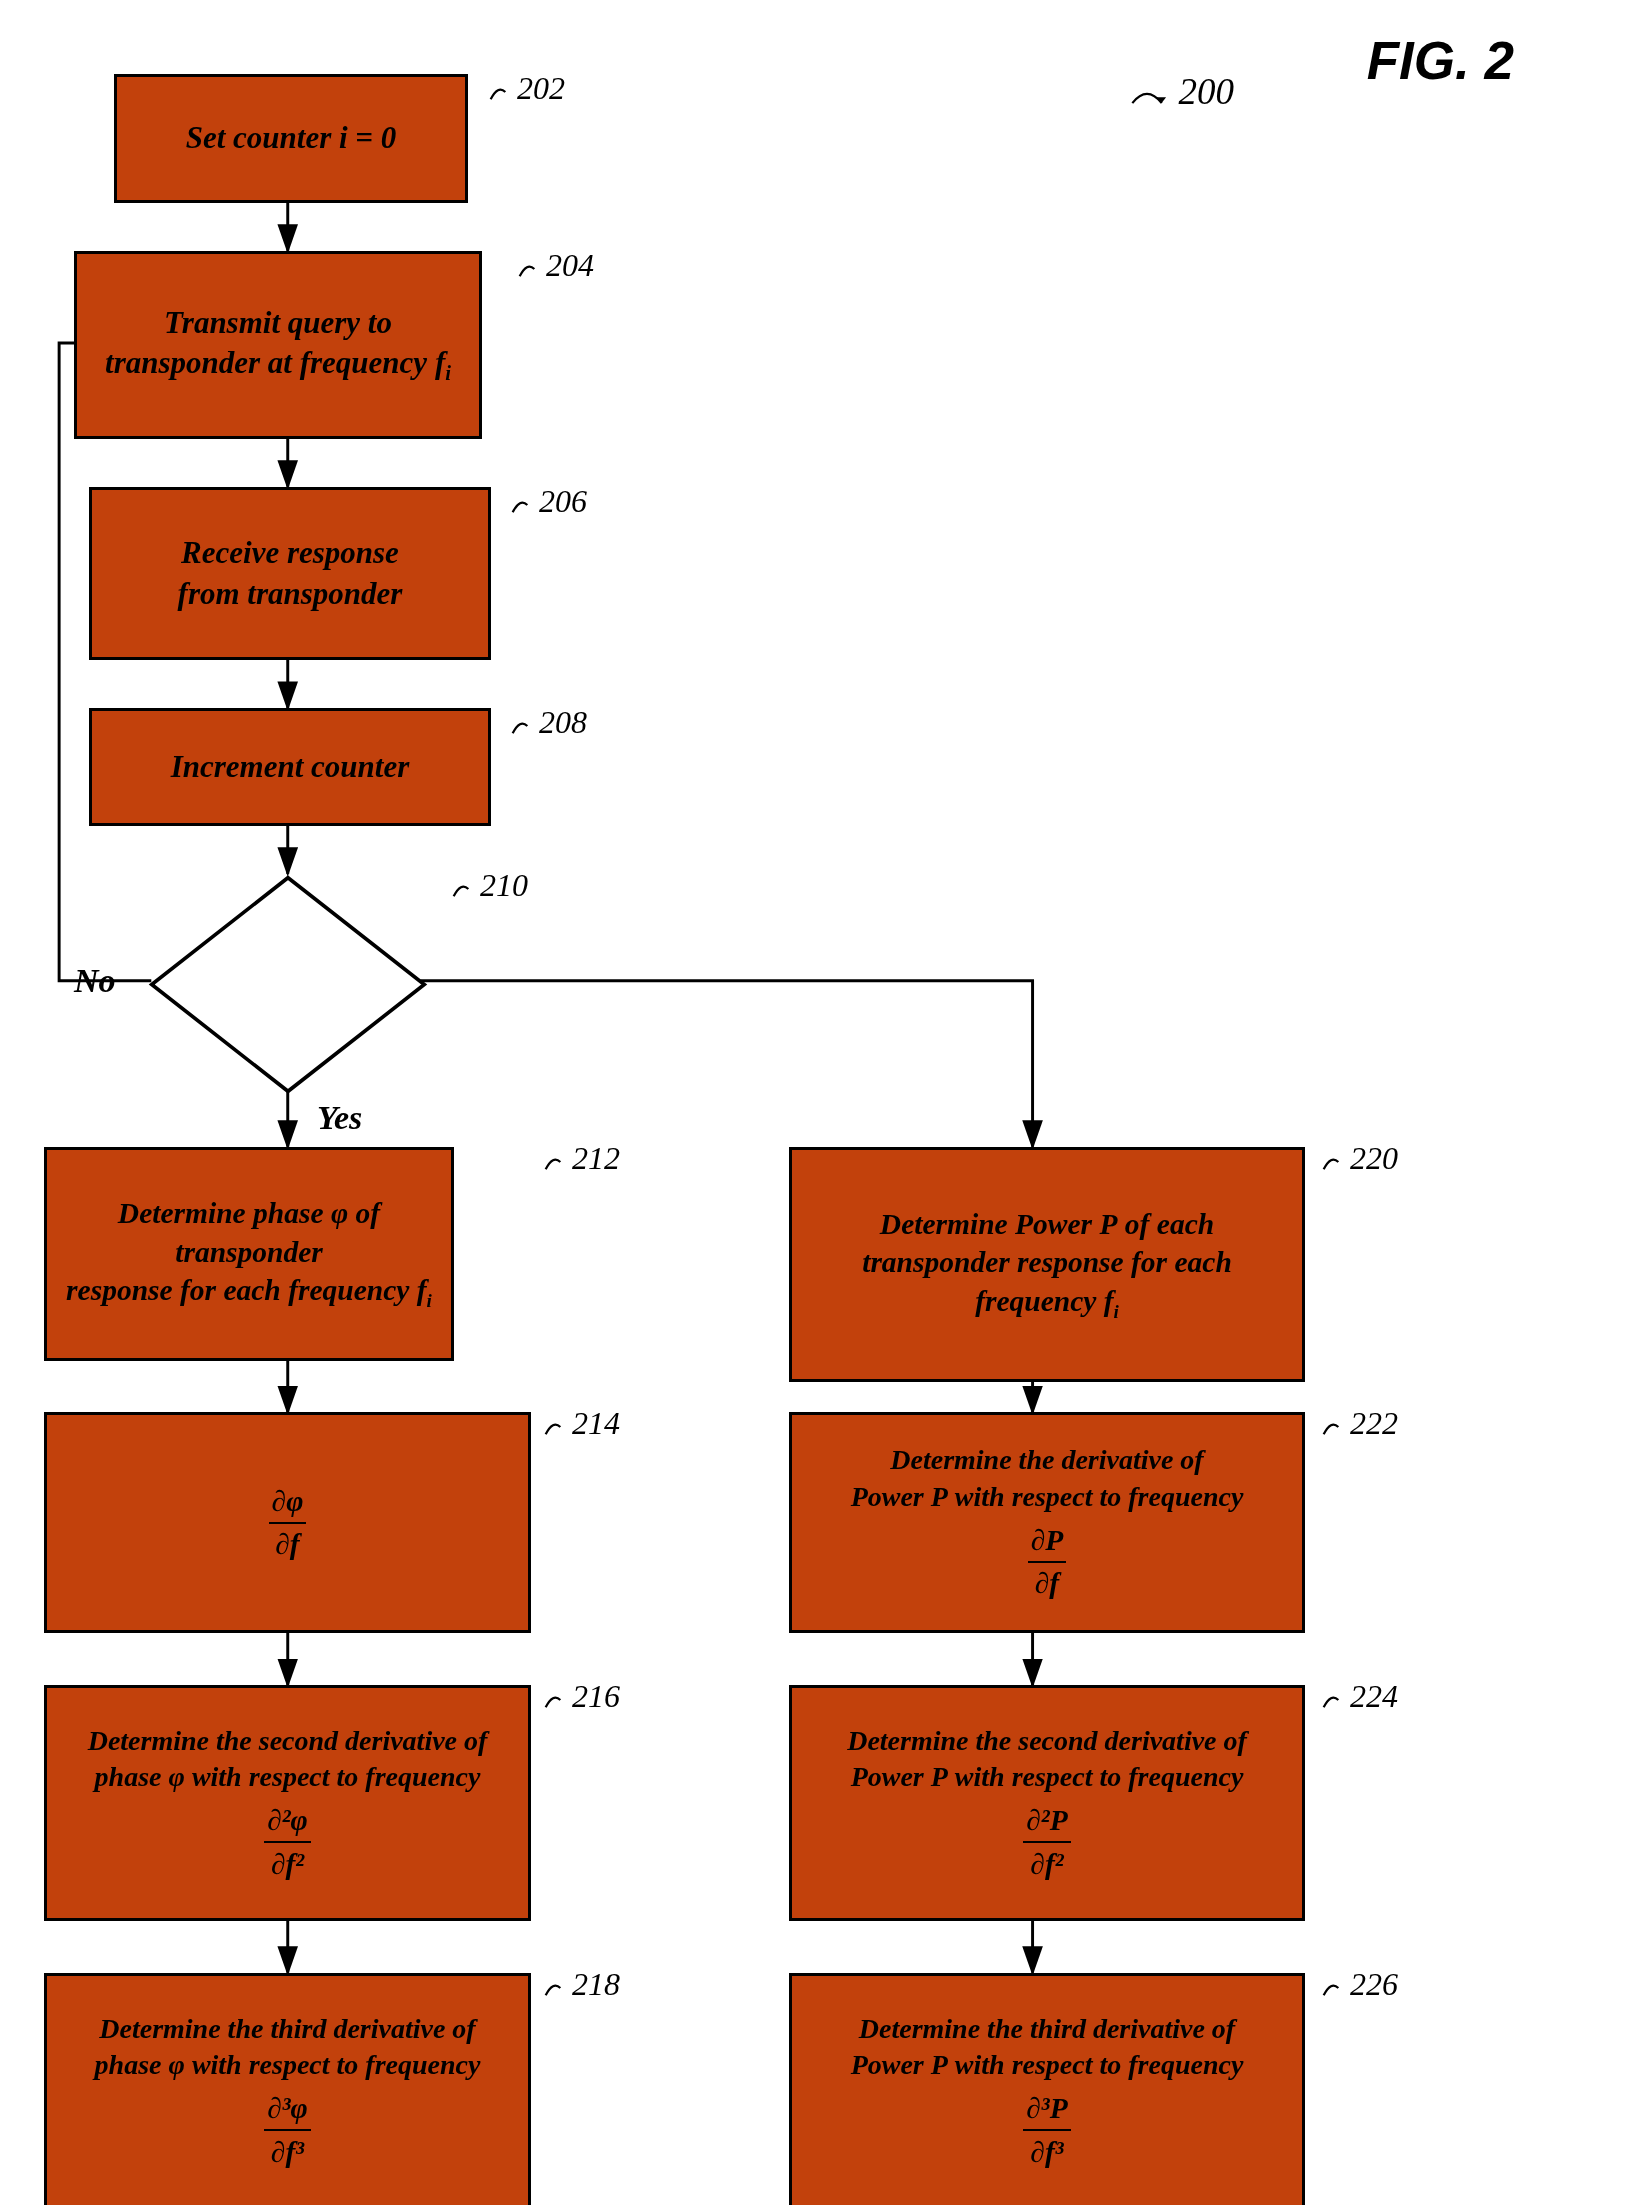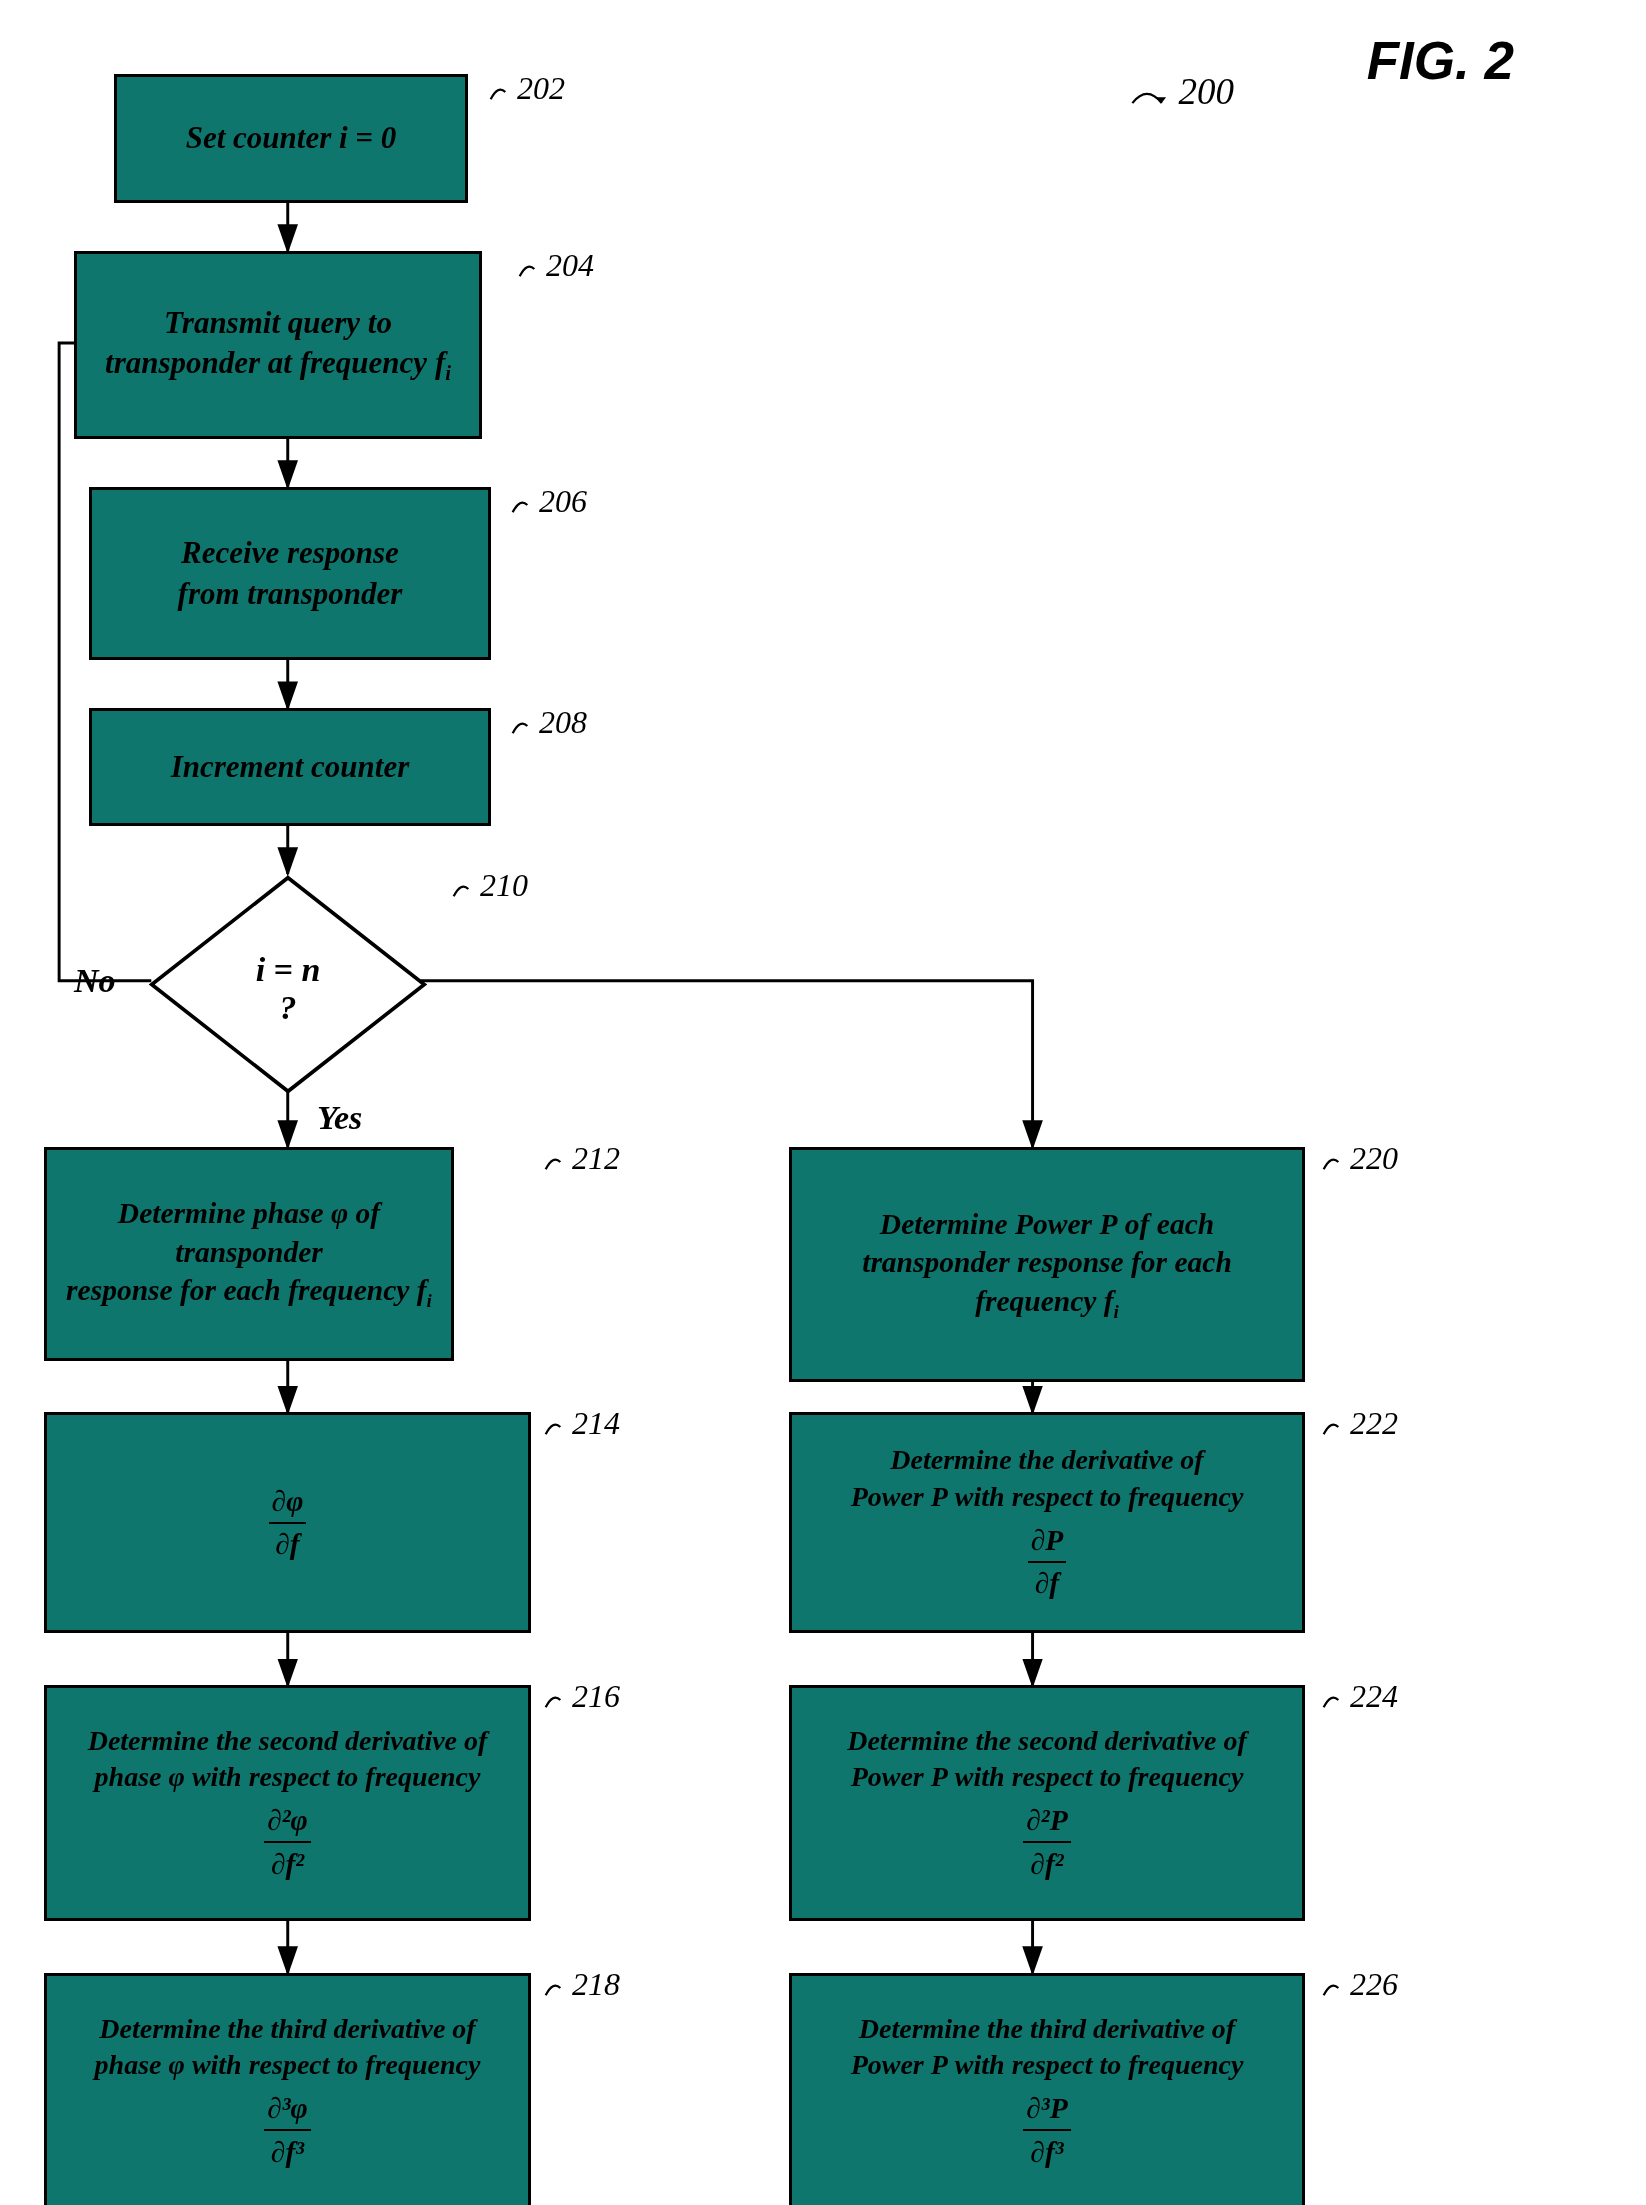--- a/index.html
+++ b/index.html
@@ -28,21 +28,21 @@
       position: absolute;
       font-size: 32px;
       font-style: italic;
       color: #000;
     }
 
     
     .box-rect {
       position: absolute;
       border: 3.7px solid #000;
-      background: #0f766e;
+      background: #c2410c;
       display: flex;
       align-items: center;
       justify-content: center;
       text-align: center;
       font-style: italic;
       font-weight: bold;
       font-size: 31px;
       line-height: 1.3;
     }
 
@@ -216,23 +216,20 @@
   <svg width="22" height="22" style="vertical-align:middle;" viewBox="0 0 30 30">
       <path d="M5,25 Q15,5 25,15" fill="none" stroke="#000" stroke-width="3"></path>
     </svg>
   <span>208</span>
 </div>
 
 <div class="diamond-container" style="left:148px; top:874px; width:280px; height:221px;">
   <svg width="280" height="221" class="diamond-svg" viewBox="0 0 380 300">
     <polygon points="190,5 375,150 190,295 5,150" fill="white" stroke="black" stroke-width="5"></polygon>
   </svg>
-  <div class="diamond-text" style="top:77px; left:0; width:280px;">
-    <span style="font-style:italic;font-weight:bold;font-size:34px;">i = n<br>?</span>
-  </div>
 </div>
 <div class="ref-num" style="top:867px; left:450px;">
   <svg width="22" height="22" style="vertical-align:middle;" viewBox="0 0 30 30">
       <path d="M5,25 Q15,5 25,15" fill="none" stroke="#000" stroke-width="3"></path>
     </svg>
   <span>210</span>
 </div>
 
 <div class="no-label" style="position:absolute; top:962px; left:74px;">No</div>
 

